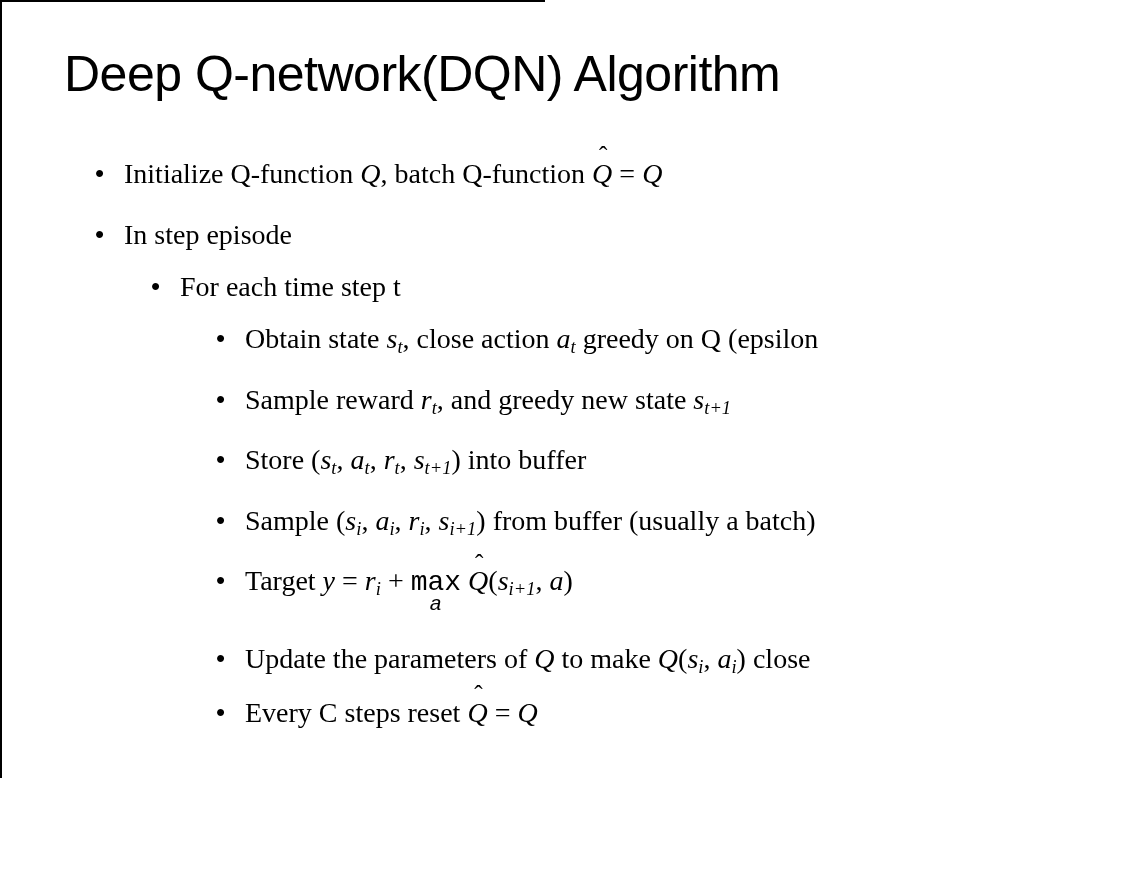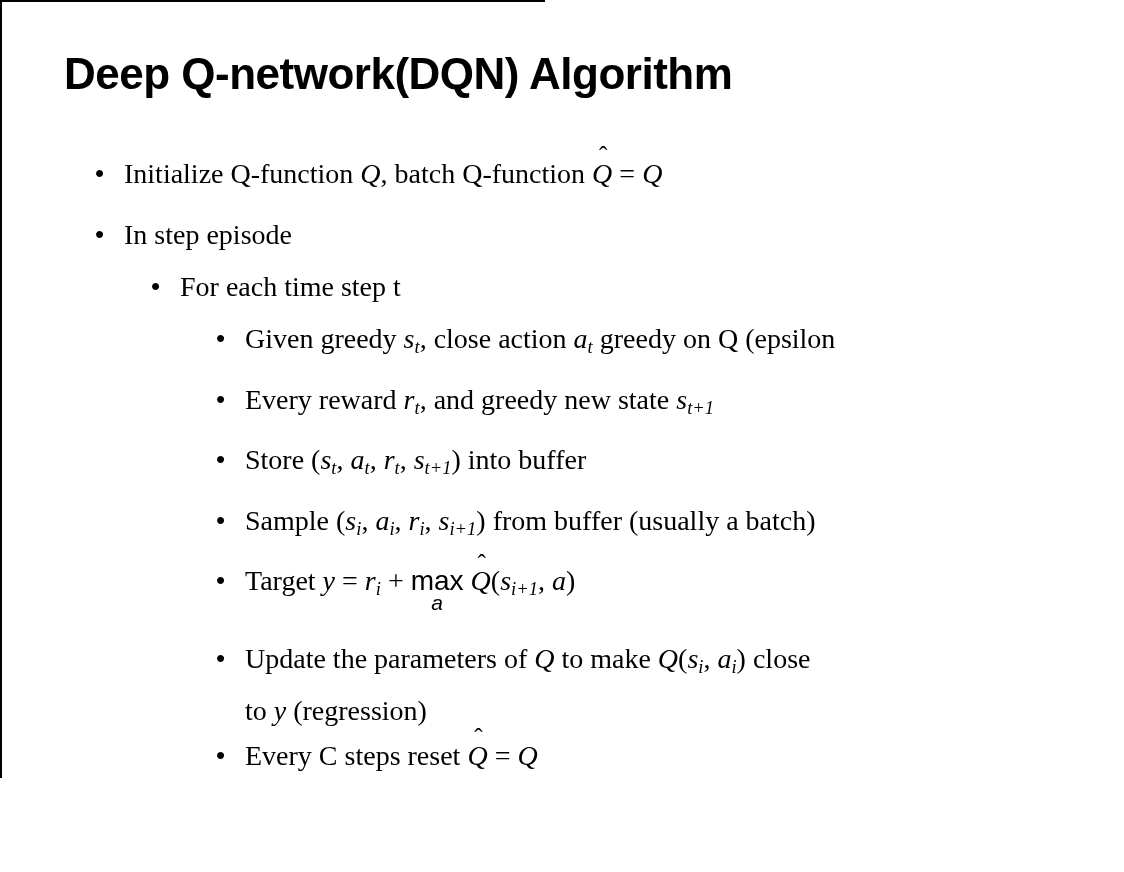--- a/index.html
+++ b/index.html
@@ -7,21 +7,21 @@
     width: 1124px; height: 872px;
     background: #ffffff; color: #000000;
     font-family: "Liberation Sans", "DejaVu Sans", sans-serif;
     position: relative; overflow: hidden;
   }
   .frame-left { position: absolute; left: 0; top: 0; width: 2px; height: 778px; background: #000; }
   .frame-top  { position: absolute; left: 0; top: 0; width: 545px; height: 2px; background: #000; }
 
   .title {
     margin: 48px 40px 0 64px;
-    font-size: 44px; font-weight: 700; line-height: 52px;
+    font-size: 50px; font-weight: 400; line-height: 52px;
     letter-spacing: -0.5px;
   }
 
   .bullets { margin-top: 52px; font-size: 28px; }
   .bullet  { display: flex; align-items: flex-start; margin-bottom: 9px; }
   .bullet.l1 { margin-left: 95px; }
   .bullet.l2 { margin-left: 151px; }
   .bullet.l3 { margin-left: 216px; }
   .bullet:nth-child(1) { margin-bottom: 18px; }
   .bullet:nth-child(8) { margin-bottom: 26px; }
@@ -38,21 +38,21 @@
     font-size: 0.66em; vertical-align: -0.25em; white-space: pre;
   }
   .mhat { position: relative; display: inline-block; }
   .mhat .hat {
     position: absolute; left: 55%; top: -0.34em; transform: translateX(-50%);
     font-family: "Liberation Serif", "DejaVu Serif", serif; font-style: normal;
     font-size: 0.9em; line-height: 1;
   }
   .maxop {
     display: inline-block; position: relative; line-height: 1;
-    font-family: Liberation Sans, sans-serif;
+    font-family: Liberation Mono, monospace;
   }
   .maxunder {
     position: absolute; top: 100%; left: 50%; transform: translateX(-50%);
     margin-top: -3px; font-style: italic; font-size: 0.75em; line-height: 1;
   }
 </style>
 </head>
 <body>
 
 <div class="frame-left" style="background: rgb(0, 0, 0);"></div>
@@ -75,27 +75,27 @@
     </div>
     <div class="bullet l2">
       <span class="marker">•</span>
       <div class="lines">
         <div class="line"><span class="seg-t">For each time step t</span></div>
       </div>
     </div>
     <div class="bullet l3">
       <span class="marker">•</span>
       <div class="lines">
-        <div class="line"><span class="seg-t">Given greedy </span><span class="seg-m">s<span class="msub">t</span></span><span class="seg-t">, close action </span><span class="seg-m">a<span class="msub">t</span></span><span class="seg-t"> greedy on Q (epsilon</span></div>
+        <div class="line"><span class="seg-t">Obtain state </span><span class="seg-m">s<span class="msub">t</span></span><span class="seg-t">, close action </span><span class="seg-m">a<span class="msub">t</span></span><span class="seg-t"> greedy on Q (epsilon</span></div>
       </div>
     </div>
     <div class="bullet l3">
       <span class="marker">•</span>
       <div class="lines">
-        <div class="line"><span class="seg-t">Every reward </span><span class="seg-m">r<span class="msub">t</span></span><span class="seg-t">, and greedy new state </span><span class="seg-m">s<span class="msub">t+1</span></span></div>
+        <div class="line"><span class="seg-t">Sample reward </span><span class="seg-m">r<span class="msub">t</span></span><span class="seg-t">, and greedy new state </span><span class="seg-m">s<span class="msub">t+1</span></span></div>
       </div>
     </div>
     <div class="bullet l3">
       <span class="marker">•</span>
       <div class="lines">
         <div class="line"><span class="seg-t">Store </span><span class="seg-o">(</span><span class="seg-m">s<span class="msub">t</span></span><span class="seg-o">, </span><span class="seg-m">a<span class="msub">t</span></span><span class="seg-o">, </span><span class="seg-m">r<span class="msub">t</span></span><span class="seg-o">, </span><span class="seg-m">s<span class="msub">t+1</span></span><span class="seg-o">)</span><span class="seg-t"> into buffer</span></div>
       </div>
     </div>
     <div class="bullet l3">
       <span class="marker">•</span>
@@ -106,21 +106,20 @@
     <div class="bullet l3">
       <span class="marker">•</span>
       <div class="lines">
         <div class="line"><span class="seg-t">Target </span><span class="seg-m">y</span><span class="seg-o"> = </span><span class="seg-m">r<span class="msub">i</span></span><span class="seg-o"> + </span><span class="maxop"><span class="maxword">max</span><span class="maxunder">a</span></span><span class="seg-o"> </span><span class="mhat"><span class="hat">ˆ</span><span class="seg-m">Q</span></span><span class="seg-o">(</span><span class="seg-m">s<span class="msub">i+1</span></span><span class="seg-o">, </span><span class="seg-m">a</span><span class="seg-o">)</span></div>
       </div>
     </div>
     <div class="bullet l3">
       <span class="marker">•</span>
       <div class="lines">
         <div class="line"><span class="seg-t">Update the parameters of </span><span class="seg-m">Q</span><span class="seg-t"> to make </span><span class="seg-m">Q</span><span class="seg-o">(</span><span class="seg-m">s<span class="msub">i</span></span><span class="seg-o">, </span><span class="seg-m">a<span class="msub">i</span></span><span class="seg-o">)</span><span class="seg-t"> close</span></div>
-        <div class="line"><span class="seg-t">to </span><span class="seg-m">y</span><span class="seg-t"> (regression)</span></div>
       </div>
     </div>
     <div class="bullet l3">
       <span class="marker">•</span>
       <div class="lines">
         <div class="line"><span class="seg-t">Every C steps reset </span><span class="mhat"><span class="hat">ˆ</span><span class="seg-m">Q</span></span><span class="seg-o"> = </span><span class="seg-m">Q</span></div>
       </div>
     </div>
   </div>
 

